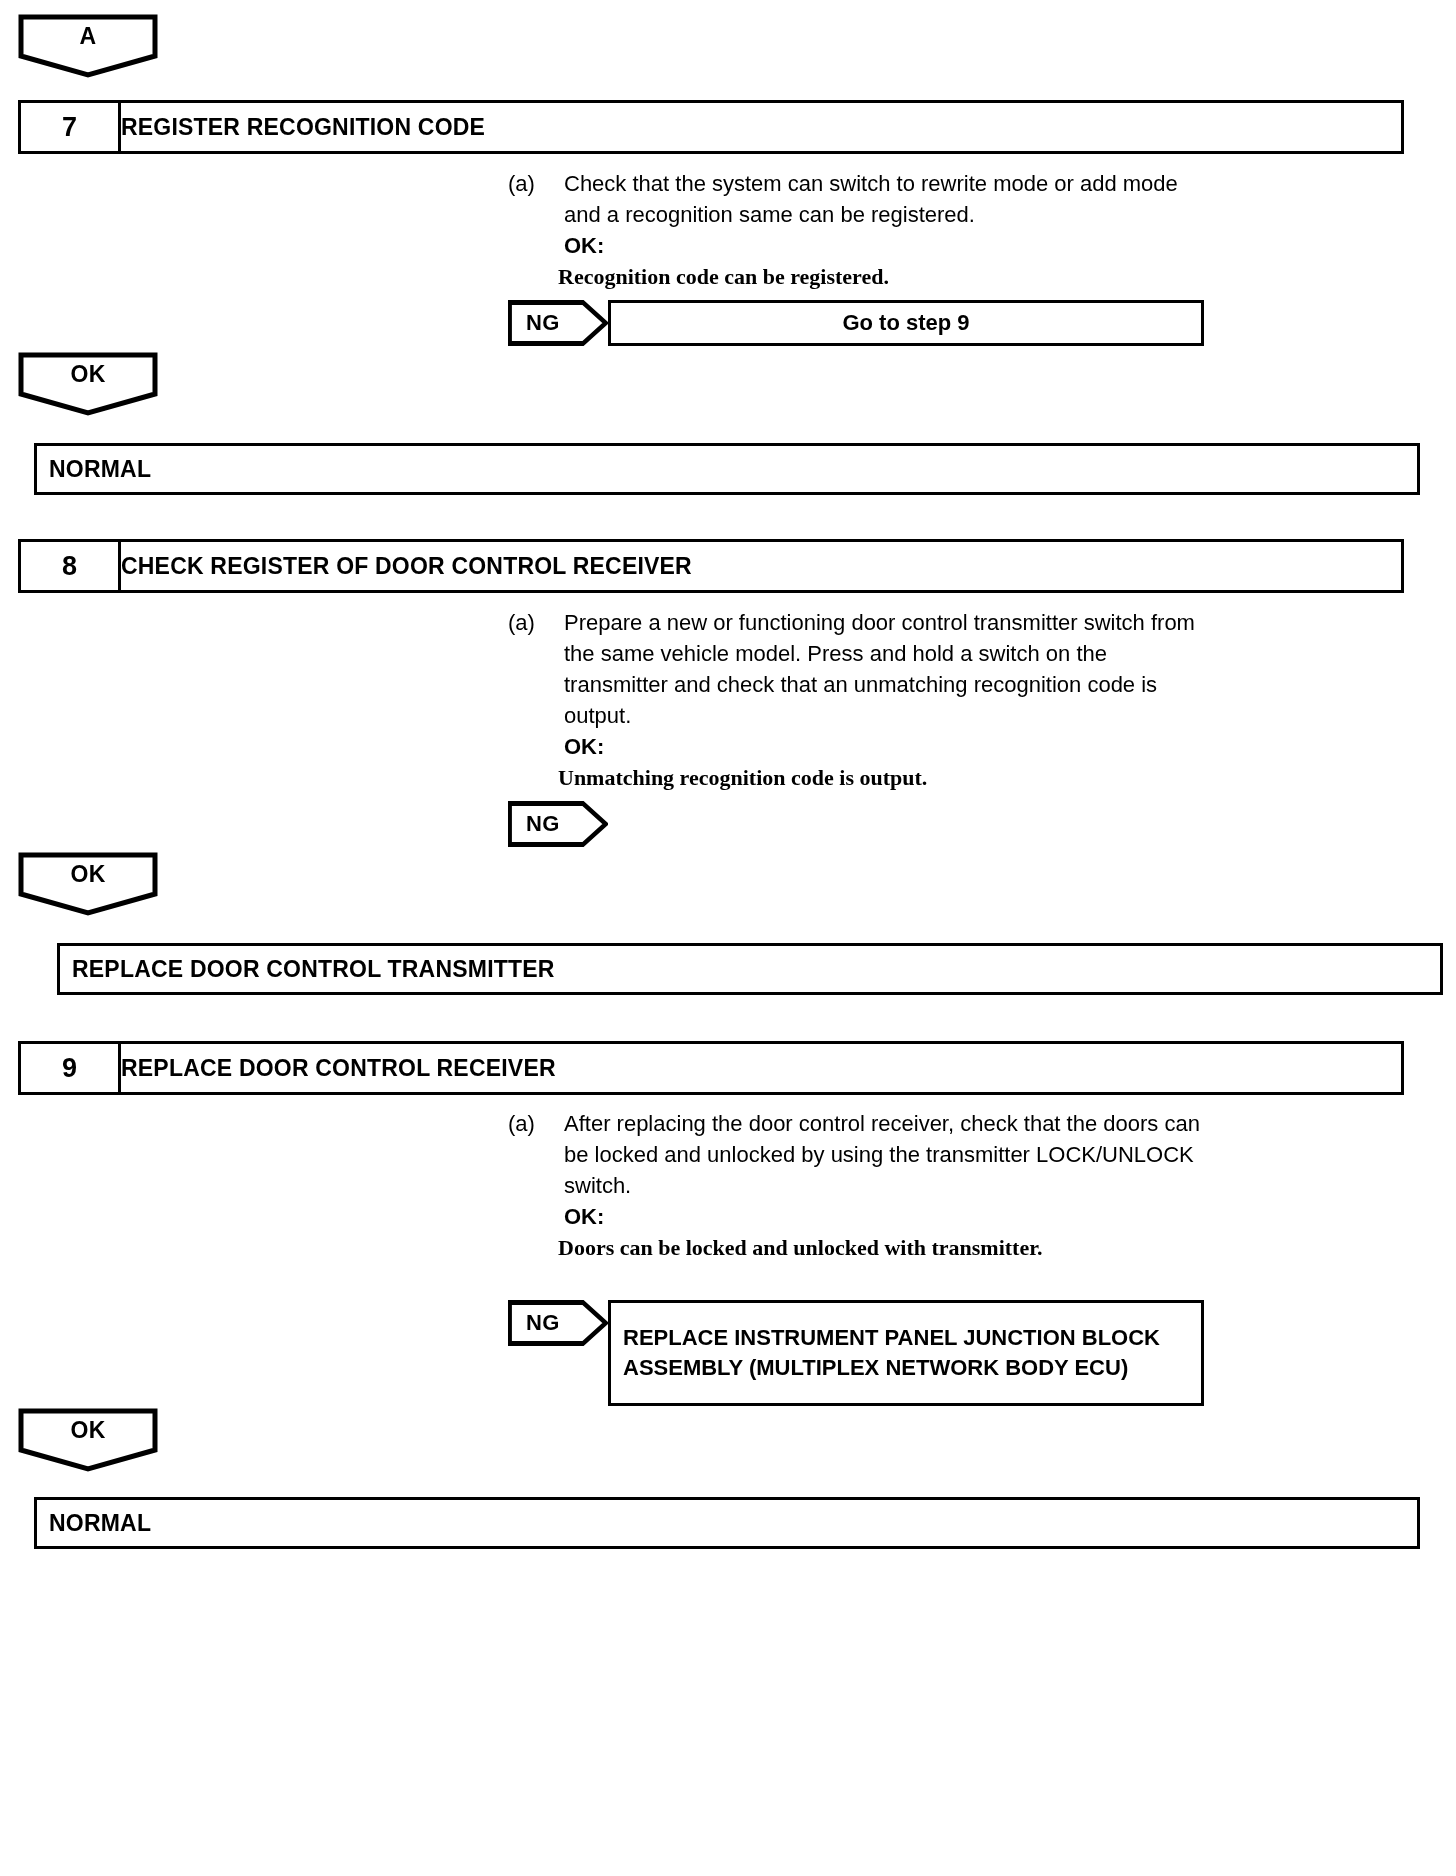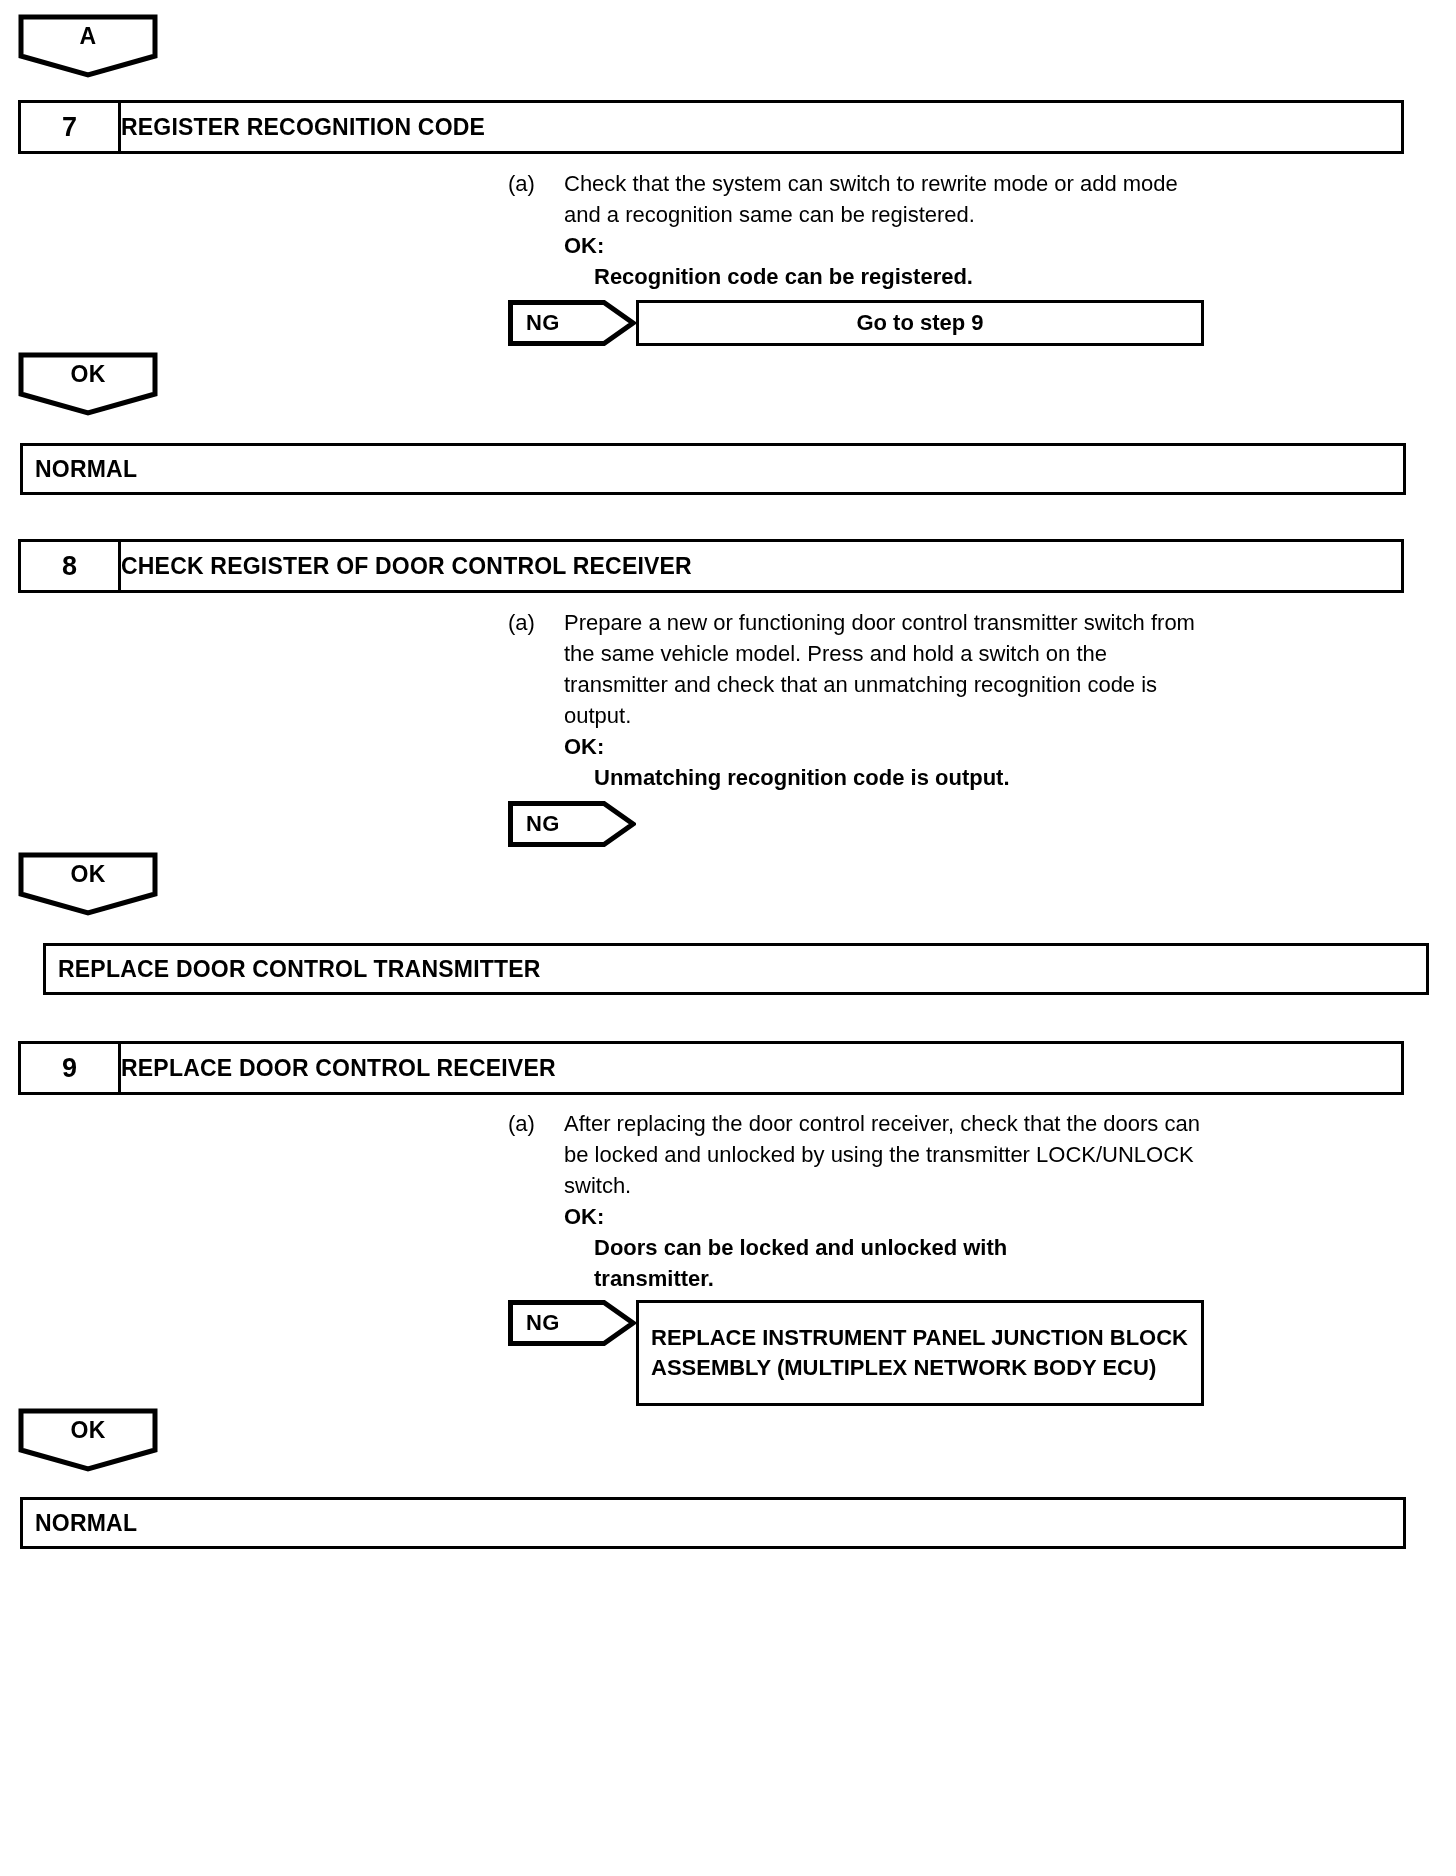--- a/index.html
+++ b/index.html
@@ -71,21 +71,21 @@
     display: flex;
     align-items: center;
     font-size: 23px;
     font-weight: bold;
     letter-spacing: 0.2px;
   }
 
   
   .result-bar {
     position: absolute;
-    left: 20px;
+    left: 34px;
     width: 1386px;
     height: 52px;
     border: 3px solid #000;
     box-sizing: border-box;
     display: flex;
     align-items: center;
     padding-left: 12px;
     font-size: 23px;
     font-weight: bold;
     letter-spacing: 0.2px;
@@ -112,35 +112,36 @@
     font-size: 22px;
     line-height: 31px;
   }
   .ok-label {
     margin-left: 56px;
     font-size: 22px;
     line-height: 31px;
     font-weight: bold;
   }
   .ok-value {
-    margin-left: 86px;
-    font-size: 22px;
-    line-height: 31px;
-    font-weight: bold;
+    margin-left: 50px;
+    font-size: 22px;
+    line-height: 31px;
+    font-weight: bold;
+    font-family: Liberation Serif, serif;
   }
 
   
   .ng-row {
     position: absolute;
     display: flex;
     align-items: stretch;
   }
   .ng-tag {
     position: relative;
-    width: 128px;
+    width: 100px;
     flex: none;
   }
   .ng-tag svg { display: block; width: 100%; height: 100%; }
   .ng-tag .ng-label {
     position: absolute;
     left: 18px;
     top: 0;
     height: 100%;
     display: flex;
     align-items: center;

